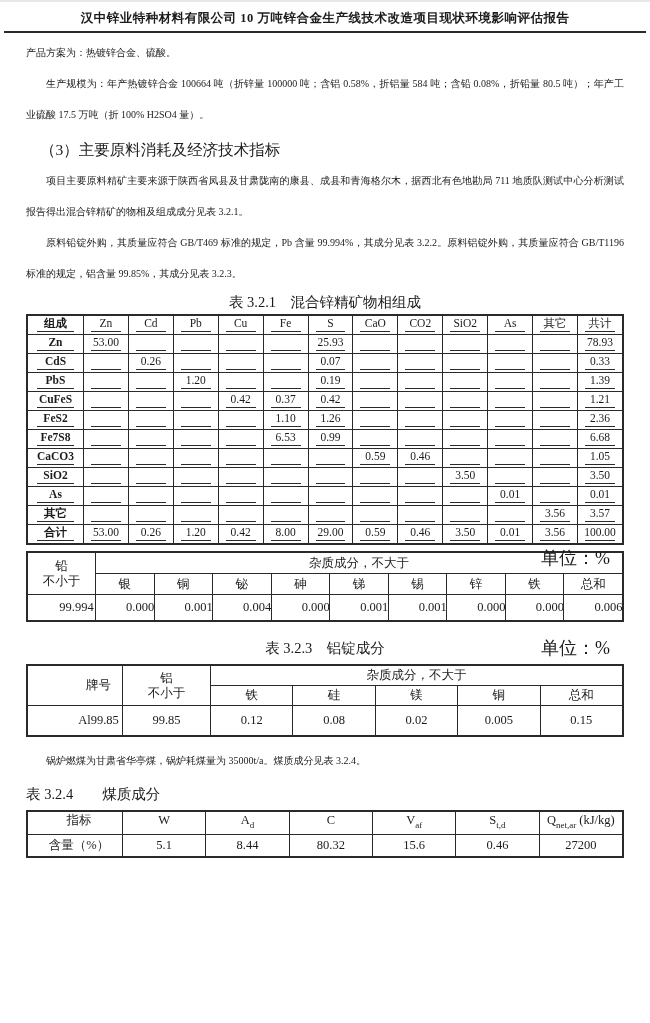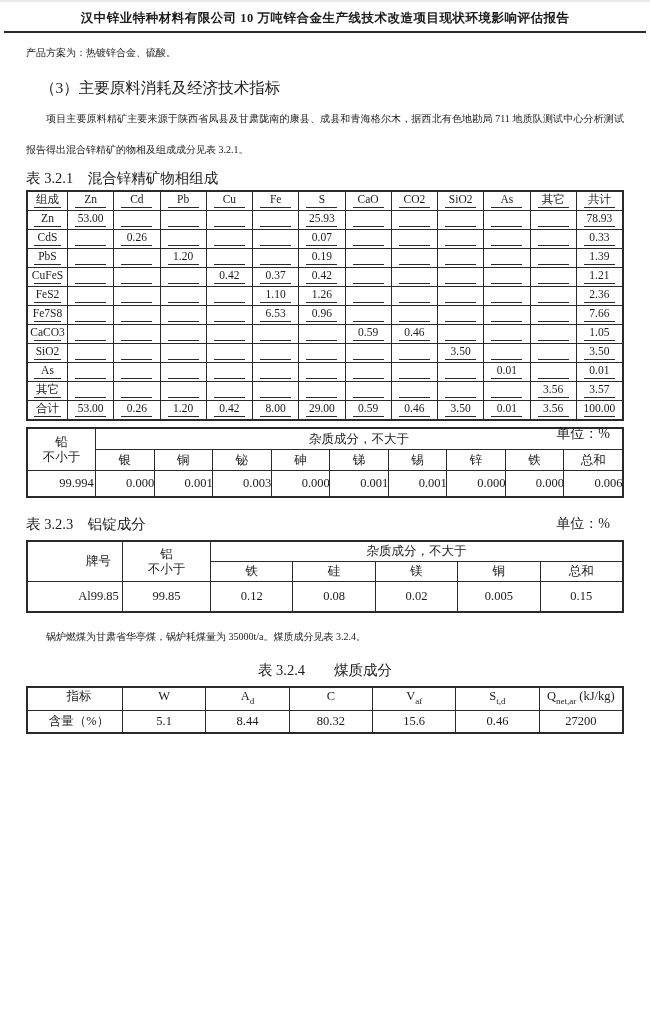--- a/index.html
+++ b/index.html
@@ -11,64 +11,66 @@
   }
   .doc-header {
     text-align:center; font-size:12.5px; font-weight:bold;
     padding:8px 10px 4px 10px; border-bottom:2px solid #2a2a2a;
     margin:0 4px; letter-spacing:0.5px;
   }
   .content { padding:4px 26px 0 26px; }
   .para { font-size:10px; line-height:31px; text-align:justify; }
   .indent2 { text-indent:2em; }
   .heading { font-size:15.5px; line-height:31px; padding-left:14px; margin-top:4px; }
-  .cap-row { position:relative; font-size:14.5px; line-height:20px; margin:3px 0 2px 0; }
-  .cap-row .unit { position:absolute; right:14px; top:0; font-size:14px; }
+  .cap-row { position:relative; text-align:center; font-size:14.5px; line-height:20px; margin:3px 0 2px 0; }
+  .cap-row .unit { position:absolute; right:14px; top:0; font-size:18px; }
   table { border-collapse:collapse; table-layout:fixed; width:100%; }
   td { border:1px solid #2a2a2a; text-align:center; vertical-align:middle; overflow:hidden; }
   .tbl-wrap { border:1.5px solid #2a2a2a; }
 
   
   .zt td { padding:0; height:19px; vertical-align:bottom; font-size:11.5px; }
-  .zt td:first-child { width:40px; }
+  .zt td:first-child { width:56px;font-weight:bold; }
   .zc { text-align:center; }
   .zv { display:block; line-height:13px; white-space:nowrap; }
   .zu { display:block; height:0; border-bottom:1.5px solid #2a2a2a; width:68%; margin:1px auto 2px auto; }
 
   
   .st td { font-size:12.5px; line-height:15px; padding:1px 0; }
   .t-lead td.c1 { width:68px; }
   .t-lead tr.hrow td { height:21px; }
   .t-lead tr.vrow td { height:26px;padding-left:30px; }
   .t-alu td.c1 { width:95px;padding-left:47px; }
   .t-alu td.c2 { width:88px; }
   .t-alu tr.hrow td { height:20px; }
   .t-alu tr.vrow td { height:30px; }
   .t-coal td.c1 { width:95px;padding-left:8px; }
   .t-coal tr td { height:22px; }
   .t-coal sub { font-size:9px; }
 
   .coal-para { margin-top:8px; }
-  .cap-solo { text-align:center; font-size:14.5px; line-height:20px; margin:8px 0 6px 0; }
+  .cap-solo { text-align:left; font-size:14.5px; line-height:20px; margin:8px 0 6px 0; }
   .mt3 { margin-top:3px; }
   .mt6 { margin-top:6px; }
   .mt16 { margin-top:16px; }
 </style>
 </head>
 <body>
 
 <div class="page">
 
   <div class="doc-header">汉中锌业特种材料有限公司 10 万吨锌合金生产线技术改造项目现状环境影响评估报告</div>
 
   <div class="content">
 
     <p class="para">产品方案为：热镀锌合金、硫酸。</p>
+    <p class="para indent2">生产规模为：年产热镀锌合金 100664 吨（折锌量 100000 吨；含铝 0.58%，折铝量 584 吨；含铅 0.08%，折铅量 80.5 吨）；年产工业硫酸 17.5 万吨（折 100% H2SO4 量）。</p>
     <div class="heading">（3）主要原料消耗及经济技术指标</div>
     <p class="para indent2">项目主要原料精矿主要来源于陕西省凤县及甘肃陇南的康县、成县和青海格尔木，据西北有色地勘局 711 地质队测试中心分析测试报告得出混合锌精矿的物相及组成成分见表 3.2.1。</p>
+    <p class="para indent2">原料铅锭外购，其质量应符合 GB/T469 标准的规定，Pb 含量 99.994%，其成分见表 3.2.2。原料铝锭外购，其质量应符合 GB/T1196 标准的规定，铝含量 99.85%，其成分见表 3.2.3。</p>
 
     <div class="cap-row">
       <span>表 3.2.1　混合锌精矿物相组成</span>
     </div>
     <div class="tbl-wrap">
       <table class="zt">
           <tbody id="zinc-body">
             <tr>
               <td>
                 <div class="zc">
@@ -581,57 +583,57 @@
                 </div>
               </td>
               <td>
                 <div class="zc">
                   <span class="zv">6.53</span>
                   <span class="zu"></span>
                 </div>
               </td>
               <td>
                 <div class="zc">
-                  <span class="zv">0.96</span>
-                  <span class="zu"></span>
-                </div>
-              </td>
-              <td>
-                <div class="zc">
-                  <span class="zv">&nbsp;</span>
-                  <span class="zu"></span>
-                </div>
-              </td>
-              <td>
-                <div class="zc">
-                  <span class="zv">&nbsp;</span>
-                  <span class="zu"></span>
-                </div>
-              </td>
-              <td>
-                <div class="zc">
-                  <span class="zv">&nbsp;</span>
-                  <span class="zu"></span>
-                </div>
-              </td>
-              <td>
-                <div class="zc">
-                  <span class="zv">&nbsp;</span>
-                  <span class="zu"></span>
-                </div>
-              </td>
-              <td>
-                <div class="zc">
-                  <span class="zv">&nbsp;</span>
-                  <span class="zu"></span>
-                </div>
-              </td>
-              <td>
-                <div class="zc">
-                  <span class="zv">7.66</span>
+                  <span class="zv">0.99</span>
+                  <span class="zu"></span>
+                </div>
+              </td>
+              <td>
+                <div class="zc">
+                  <span class="zv">&nbsp;</span>
+                  <span class="zu"></span>
+                </div>
+              </td>
+              <td>
+                <div class="zc">
+                  <span class="zv">&nbsp;</span>
+                  <span class="zu"></span>
+                </div>
+              </td>
+              <td>
+                <div class="zc">
+                  <span class="zv">&nbsp;</span>
+                  <span class="zu"></span>
+                </div>
+              </td>
+              <td>
+                <div class="zc">
+                  <span class="zv">&nbsp;</span>
+                  <span class="zu"></span>
+                </div>
+              </td>
+              <td>
+                <div class="zc">
+                  <span class="zv">&nbsp;</span>
+                  <span class="zu"></span>
+                </div>
+              </td>
+              <td>
+                <div class="zc">
+                  <span class="zv">6.68</span>
                   <span class="zu"></span>
                 </div>
               </td>
             </tr>
             <tr>
               <td>
                 <div class="zc">
                   <span class="zv">CaCO3</span>
                   <span class="zu"></span>
                 </div>
@@ -1054,21 +1056,21 @@
             <td>锑</td>
             <td>锡</td>
             <td>锌</td>
             <td>铁</td>
             <td>总和</td>
           </tr>
           <tr class="vrow">
             <td class="c1">99.994</td>
             <td>0.0005</td>
             <td>0.001</td>
-            <td>0.003</td>
+            <td>0.004</td>
             <td>0.0005</td>
             <td>0.001</td>
             <td>0.001</td>
             <td>0.0005</td>
             <td>0.0005</td>
             <td>0.006</td>
           </tr>
         </tbody>
       </table>
     </div>

